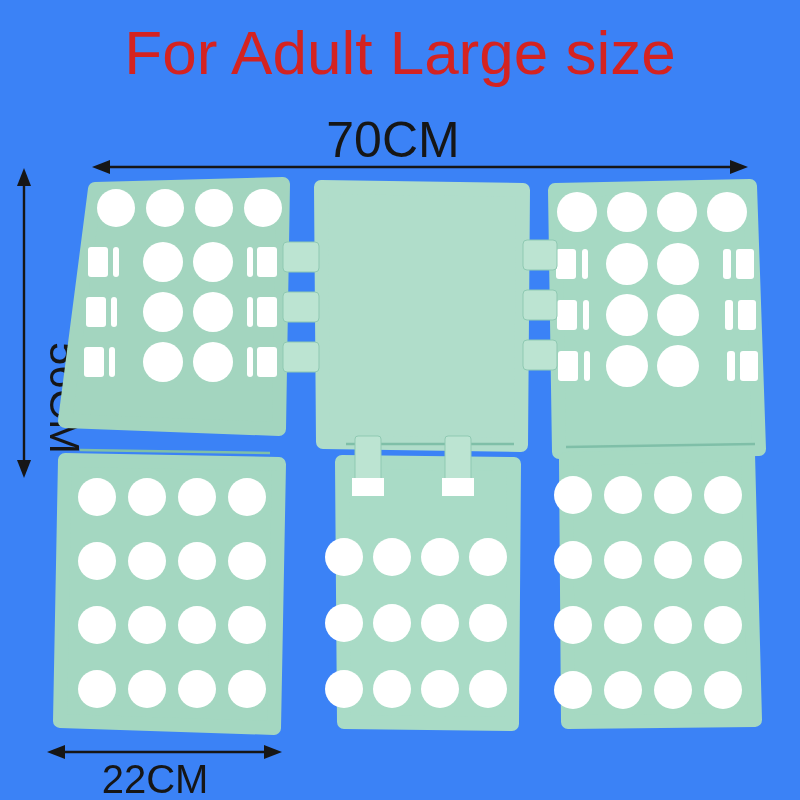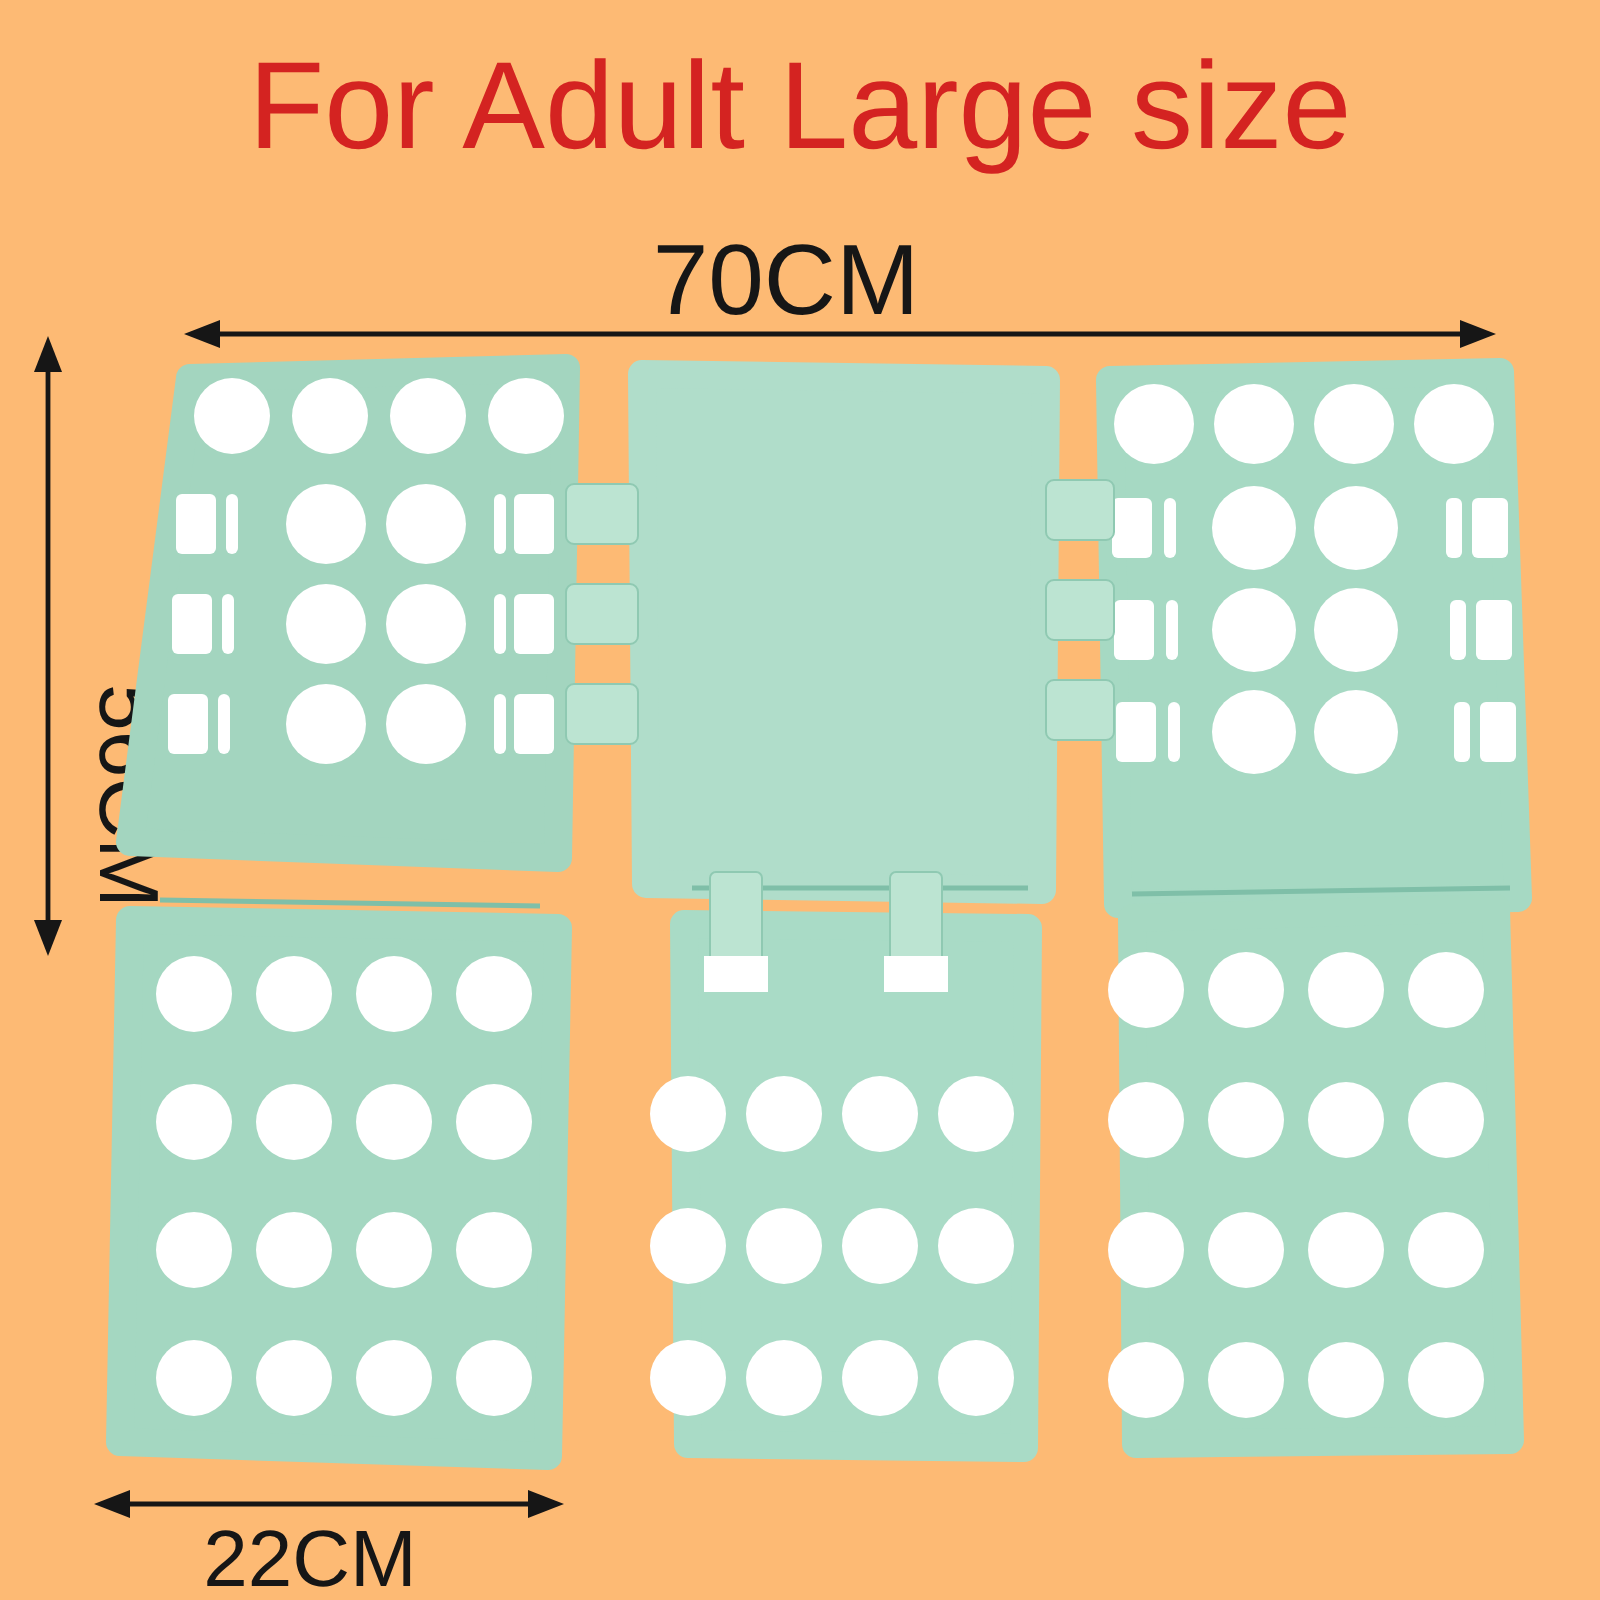--- a/index.html
+++ b/index.html
@@ -1,19 +1,19 @@
 <!DOCTYPE html>
 <html><head>
 <meta charset="utf-8">
 <style>
   html,body{margin:0;padding:0;background:#ffffff;}
   .stage{
     position:relative;
     width:800px;height:800px;
-    background:#fdba74;
+    background:#3b82f6;
     overflow:hidden;
     font-family:"Liberation Sans", sans-serif;
   }
   svg{display:block;}
   .title-text{
     font-family:"Liberation Sans", sans-serif;
     font-size:62px;
     font-weight:400;
     letter-spacing:0px;
   }

